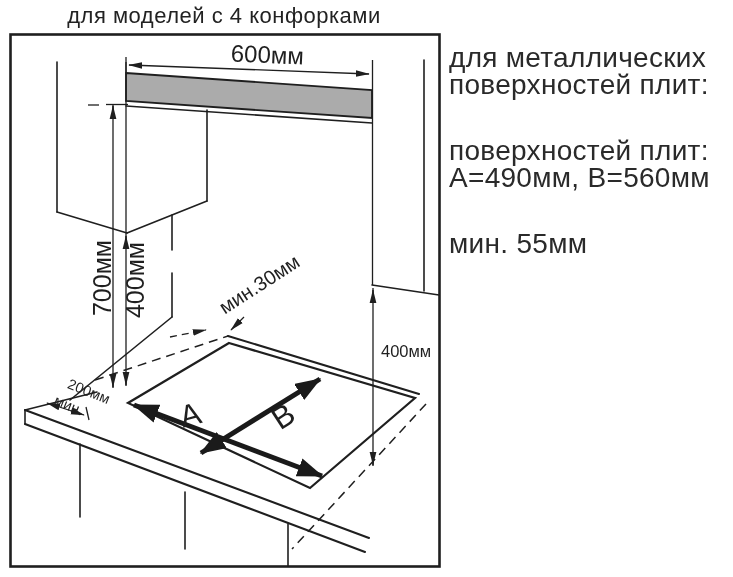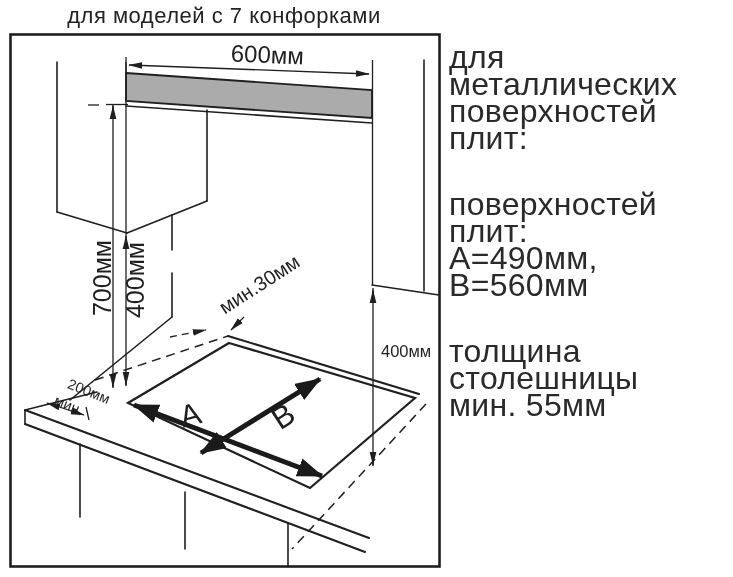--- a/index.html
+++ b/index.html
@@ -6,37 +6,37 @@
   #stage{
     position:relative;width:733px;height:577px;background:#ffffff;overflow:hidden;
     font-family:"Liberation Sans","DejaVu Sans",sans-serif;color:#1f1f1f;
   }
   #title{
     position:absolute;left:0;top:3px;width:448px;text-align:center;
     font-size:22px;letter-spacing:0.5px;color:#222;
   }
   #notes{
     position:absolute;left:449px;top:44px;width:284px;
-    font-size:32px;line-height:27px;letter-spacing:0.3px;color:#2a2a2a;
+    font-size:28px;line-height:27px;letter-spacing:0.3px;color:#2a2a2a;
   }
   .note-block{margin:0 0 39px 0;}
   svg{position:absolute;left:0;top:0;}
   svg text{font-family:"Liberation Sans","DejaVu Sans",sans-serif;fill:#1f1f1f;}
   .ln{stroke:#1f1f1f;fill:none;stroke-width:1.6;stroke-linecap:round;}
   .ln2{stroke:#1f1f1f;fill:none;stroke-width:2.1;stroke-linecap:round;}
   .dim{stroke:#1f1f1f;fill:none;stroke-width:1.3;stroke-linecap:butt;}
   .dash{stroke:#1f1f1f;fill:none;stroke-width:1.5;stroke-dasharray:9 6;}
   .thick{stroke:#1a1a1a;fill:none;stroke-width:5;}
 </style>
 </head>
 <body>
 
 <div id="stage">
 
-  <div id="title">для моделей с 7 конфорками</div>
+  <div id="title">для моделей с 4 конфорками</div>
 
   <svg width="733" height="577" viewBox="0 0 733 577">
     <defs>
       <marker id="arrS" markerUnits="userSpaceOnUse" markerWidth="14" markerHeight="8" refX="13.2" refY="4" orient="auto-start-reverse">
         <path d="M0,0.6 L14,4 L0,7.4 Z" fill="#1f1f1f"></path>
       </marker>
       <marker id="arrB" markerUnits="userSpaceOnUse" markerWidth="26" markerHeight="19" refX="24.5" refY="9.5" orient="auto-start-reverse">
         <path d="M0,0 L26,9.5 L0,19 Z" fill="#1a1a1a"></path>
       </marker>
     </defs>
@@ -136,18 +136,17 @@
   <div id="notes">
     <div class="note-block">
       <div>для металлических</div>
       <div>поверхностей плит:</div>
     </div>
     <div class="note-block">
       <div>поверхностей плит:</div>
       <div>А=490мм, В=560мм</div>
     </div>
     <div class="note-block">
-      <div>толщина столешницы</div>
       <div>мин. 55мм</div>
     </div>
   </div>
 
 </div>
 
 </body></html>

